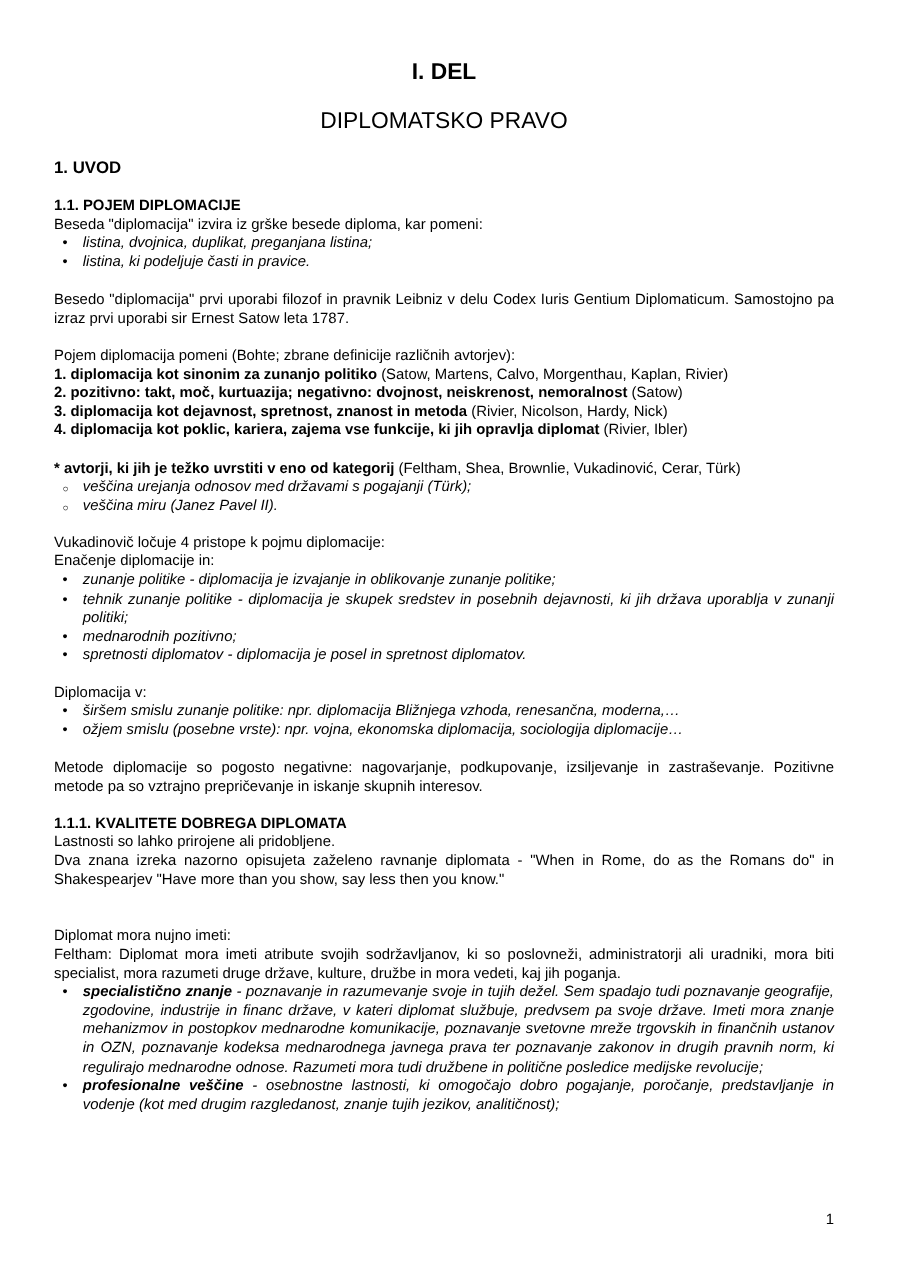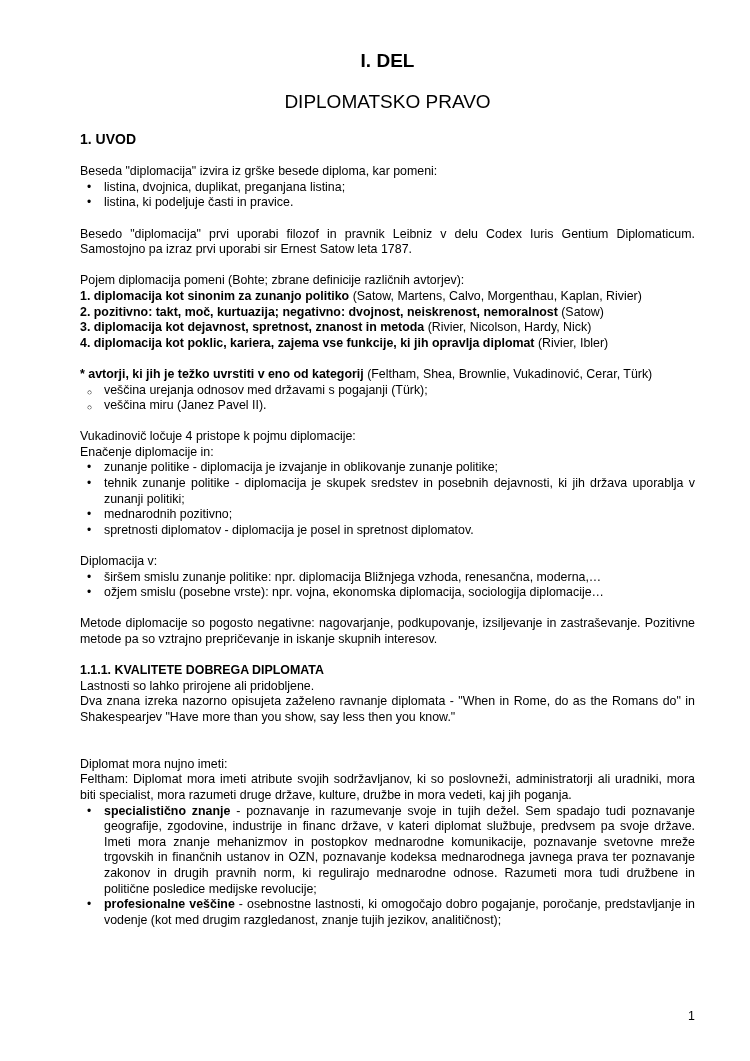--- a/index.html
+++ b/index.html
@@ -2,52 +2,53 @@
 <html lang="sl"><head>
 <meta charset="utf-8">
 <style>
   html,body { margin:0; padding:0; background:#ffffff; }
   .page {
     position:relative;
     width:750px; height:1061px;
     margin:0 auto;
     background:#ffffff;
     box-sizing:border-box;
-    padding:48px 55px 40px 80px;
+    padding:48px 55px 40px 45px;
     font-family:"Liberation Sans", sans-serif;
     font-size:12.4px;
     line-height:15.6px;
     color:#000000;
     overflow:hidden;
   }
   .title   { text-align:center; font-weight:bold; font-size:19px; line-height:25px; }
   .subtitle{ text-align:center; font-weight:normal; font-size:19px; line-height:25px;margin-top:16px; }
   .h1      { font-weight:bold; font-size:14px; line-height:19px; }
   .h2      { font-weight:bold; }
   .p       { text-align:justify; }
   .sp      { height:15.6px; }
   .b { font-weight:bold; }
   .i { }
   .li { position:relative; padding-left:24px; }
   .li .marker { position:absolute; left:7px; top:0; }
   .li.disc .marker   { font-size:12px; }
   .li.circle .marker { font-size:8.5px; top:2px; }
-  .li-text { text-align:justify; }
+  .li-text { text-align:justify;font-style:italic; }
   .page-number { position:absolute; right:55px; bottom:36px; }
 </style>
 </head>
 <body>
 
 <div class="page">
   <div class="content">
       <div class="title"><span>I. DEL</span></div>
       <div class="subtitle"><span>DIPLOMATSKO PRAVO</span></div>
       <div class="sp"></div>
       <div class="h1"><span>1. UVOD</span></div>
       <div class="sp"></div>
+      <div class="h2"><span>1.1. POJEM DIPLOMACIJE</span></div>
       <div class="p"><span>Beseda "diplomacija" izvira iz grške besede </span><span class="i">diploma,</span><span> kar pomeni:</span></div>
       <div class="li disc">
         <span class="marker">•</span>
         <div class="li-text"><span>listina, dvojnica, duplikat, preganjana listina;</span></div>
       </div>
       <div class="li disc">
         <span class="marker">•</span>
         <div class="li-text"><span>listina, ki podeljuje časti in pravice.</span></div>
       </div>
       <div class="sp"></div>

